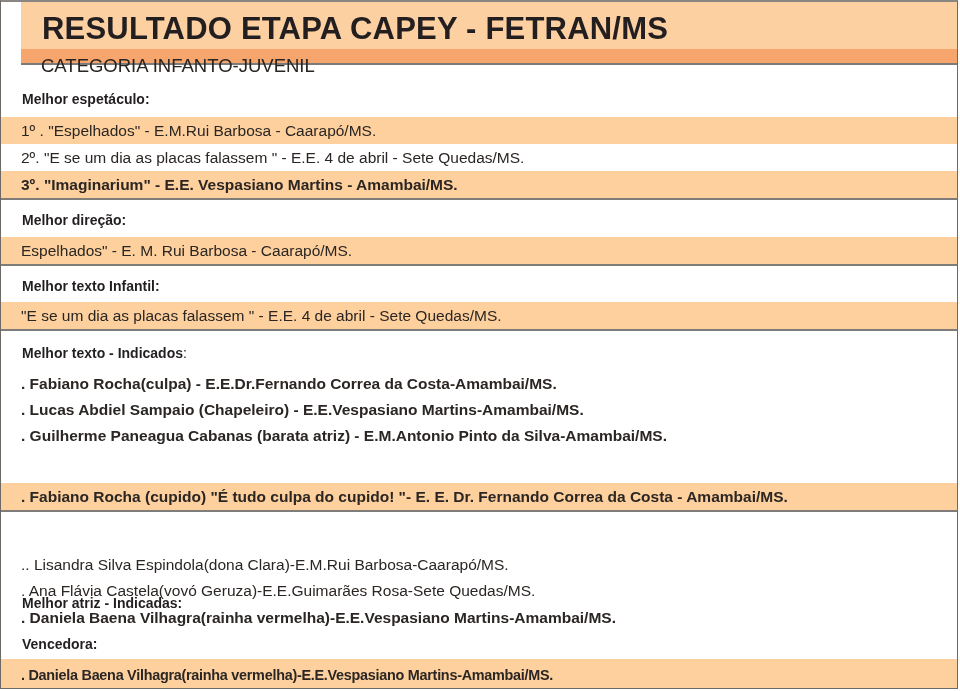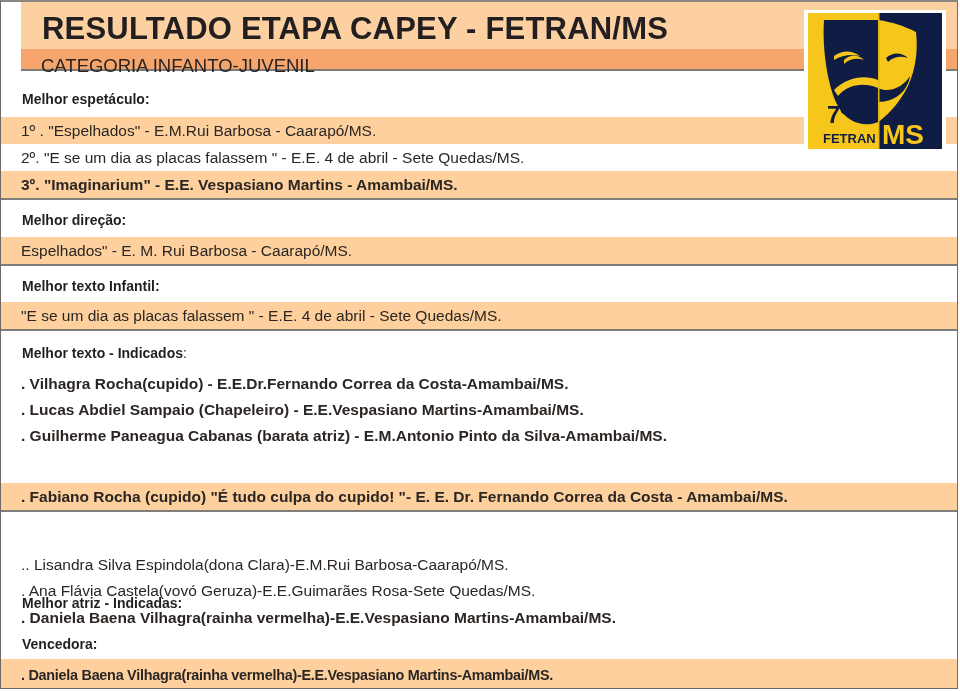--- a/index.html
+++ b/index.html
@@ -1,21 +1,21 @@
 <!DOCTYPE html>
 <html><head>
 <meta charset="utf-8">
 <style>
   html, body { margin: 0; padding: 0; }
   body { width: 960px; height: 691px; overflow: hidden; background: #ffffff; font-family: "Liberation Sans", sans-serif; color: #231f20; position: relative; }
   .frame { position: absolute; left: 0; top: 0; width: 958px; height: 689px; border: 1px solid #6d6a66; border-top: 2px solid #8a8683; box-sizing: border-box; background: #fff; overflow: hidden; }
   .abs { position: absolute; left: 0; right: 0; margin-left: 20px; }
   .title-band { top: 0; height: 47px; background: #fdd0a2; }
   .title { position: absolute; left: 21px; top: 9px; font-size: 31px; font-weight: bold; letter-spacing: 0.2px; color: #231f20; white-space: nowrap; }
-  .sub-band { top: 47px; height: 22px; background: #f6a66c; border-bottom: 2px solid #7c7b79; box-sizing: border-box; }
+  .sub-band { top: 47px; height: 16px; background: #f6a66c; border-bottom: 2px solid #7c7b79; box-sizing: border-box; }
   .subtitle { position: absolute; left: 20px; top: 6px; font-size: 18.5px; color: #2a2522; white-space: nowrap; }
   .row { position: absolute; left: 0; right: 0; height: 27px; box-sizing: border-box; }
   .row .txt { position: absolute; left: 20px; top: 5px; font-size: 15.5px; white-space: nowrap; color: #2b2623; }
   .peach { background: #fdd09d; }
   .bold .txt { font-weight: bold; }
   .sep { border-bottom: 2px solid #7f7d7a; }
   .heading { position: absolute; left: 21px; font-size: 14px; font-weight: bold; white-space: nowrap; color: #231f20; }
   .heading .normal { font-weight: normal; }
   .heading-normal { position: absolute; left: 21px; font-size: 17.5px; font-weight: normal; white-space: nowrap; color: #231f20; }
   .condensed .txt { font-family: "Liberation Sans", sans-serif; letter-spacing: -0.3px; transform: scaleX(0.93); transform-origin: left center; }
@@ -52,21 +52,21 @@
 
   <div class="heading" style="top:276px;">Melhor texto Infantil:</div>
   <div class="row peach sep" style="top:300px; height:29px;">
     <span class="txt">"E se um dia as placas falassem " - E.E. 4 de abril - Sete Quedas/MS.</span>
   </div>
 
   <div class="heading" style="top:343px;">
     <span>Melhor texto - Indicados</span><span class="normal">:</span>
   </div>
   <div class="row bold" style="top:368px;">
-    <span class="txt">. Vilhagra Rocha(cupido) - E.E.Dr.Fernando Correa da Costa-Amambai/MS.</span>
+    <span class="txt">. Fabiano Rocha(culpa) - E.E.Dr.Fernando Correa da Costa-Amambai/MS.</span>
   </div>
   <div class="row bold" style="top:394px;">
     <span class="txt">. Lucas Abdiel Sampaio (Chapeleiro) - E.E.Vespasiano Martins-Amambai/MS.</span>
   </div>
   <div class="row bold" style="top:420px;">
     <span class="txt">. Guilherme Paneagua Cabanas (barata atriz) - E.M.Antonio Pinto da Silva-Amambai/MS.</span>
   </div>
   <div class="heading-normal" style="top:480px;">Vencedor:</div>
   <div class="row peach bold sep" style="top:481px; height:29px;">
     <span class="txt">. Fabiano Rocha (cupido) "É tudo culpa do cupido! "- E. E. Dr. Fernando Correa da Costa - Amambai/MS.</span>
@@ -80,40 +80,14 @@
     <span class="txt">. Ana Flávia Castela(vovó Geruza)-E.E.Guimarães Rosa-Sete Quedas/MS.</span>
   </div>
   <div class="row bold" style="top:602px;">
     <span class="txt">. Daniela Baena Vilhagra(rainha vermelha)-E.E.Vespasiano Martins-Amambai/MS.</span>
   </div>
   <div class="heading" style="top:634px;">Vencedora:</div>
   <div class="row peach bold condensed" style="top:657px; height:32px;">
     <span class="txt" style="top:7px;">. Daniela Baena Vilhagra(rainha vermelha)-E.E.Vespasiano Martins-Amambai/MS.</span>
   </div>
 
-  <div class="logo">
-    <svg width="142" height="143" viewBox="0 0 142 143">
-      <rect x="0" y="0" width="142" height="143" fill="#ffffff"></rect>
-      <rect x="4" y="3" width="134" height="136" fill="#f7c61a"></rect>
-
-      <rect x="74" y="3" width="64" height="136" fill="#0f1d45"></rect>
-
-      <path d="M20 10 L74 10 L74 112 C60 118 42 112 34 96 C24 78 18 40 20 10 Z" fill="#0f1d45"></path>
-
-      <path d="M74 10 L74 112 C80 108 94 96 104 76 C112 58 114 40 112 22 C100 16 88 12 74 10 Z" fill="#f7c61a"></path>
-
-      <path d="M30 36 C38 30 48 30 56 36 C48 34 38 35 30 40 Z" fill="#f7c61a" transform="translate(0,10)"></path>
-      <path d="M40 50 C46 44 54 44 60 50 C54 48 46 48 40 54 Z" fill="#f7c61a"></path>
-      <path d="M30 80 C42 68 60 64 74 70 L74 78 C60 72 44 74 34 86 Z" fill="#f7c61a"></path>
-
-      <path d="M82 48 C88 42 98 42 104 48 C98 46 90 46 84 52 Z" fill="#0f1d45"></path>
-      <path d="M74 78 C86 84 100 76 106 66 C104 80 92 92 74 92 Z" fill="#0f1d45"></path>
-
-      <rect x="128" y="3" width="10" height="136" fill="#0f1d45"></rect>
-      <rect x="74" y="3" width="1.5" height="136" fill="#e0b414"></rect>
-
-      <text x="23" y="113" font-family="Liberation Sans, sans-serif" font-weight="bold" font-size="24" fill="#0f1d45">7º</text>
-      <text x="19" y="133" font-family="Liberation Sans, sans-serif" font-weight="bold" font-size="13" fill="#0f1d45">FETRAN</text>
-      <text x="78" y="134" font-family="Liberation Sans, sans-serif" font-weight="bold" font-size="28" fill="#f7c61a">MS</text>
-    </svg>
-  </div>
 
 </div>
 
 </body></html>

